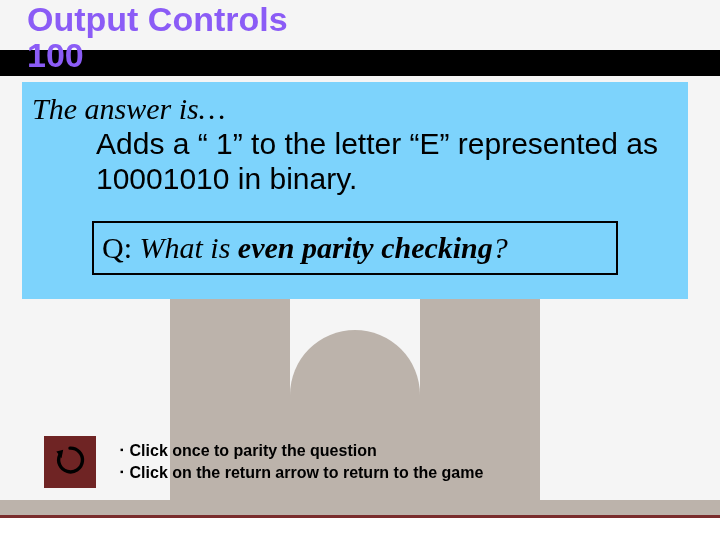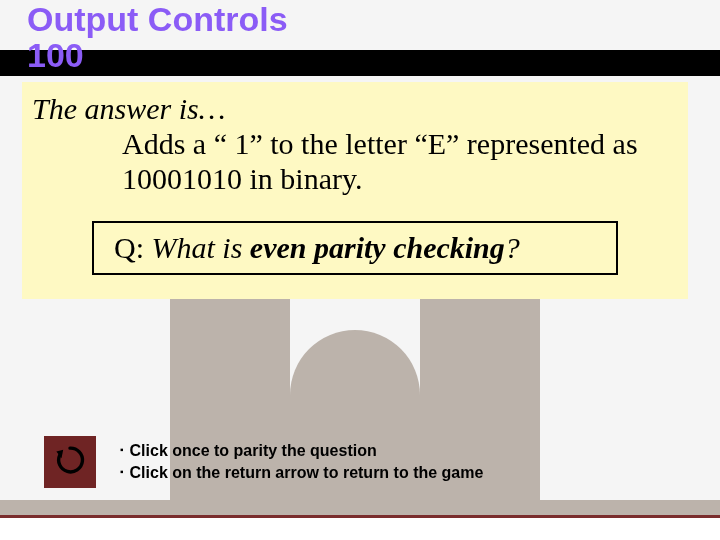--- a/index.html
+++ b/index.html
@@ -50,38 +50,38 @@
     color: #8b5cf6; font-weight: 700;
     font-size: 34px; line-height: 1.05;
     font-family: Arial, Helvetica, sans-serif;
     margin-left: 13px;
   }
   .title .line2 { display: block; }
 
   
   .answer-wrap {
     position: absolute; left: 22px; right: 32px; top: 82px; z-index: 3;
-    background: #fef9c3;
+    background: #7dd3fc;
     padding: 10px 10px 24px 10px;
   }
   .answer-lead {
     font-style: italic; font-size: 30px;
     font-family: 'Times New Roman', Times, serif;
   }
   .answer-body {
     font-size: 30px;
-    font-family: Liberation Serif, serif;
-    margin-left: 90px;
+    font-family: Liberation Sans, sans-serif;
+    margin-left: 64px;
     line-height: 1.18;
   }
 
   .question-box {
     border: 2px solid #000;
     margin: 24px 60px 0 60px;
-    padding: 8px 20px;
+    padding: 8px 8px;
     font-size: 30px;
     font-family: 'Times New Roman', Times, serif;
   }
   .question-box .q-label { font-style: normal; }
   .question-box .q-text  { font-style: italic; }
   .question-box .q-term  { font-weight: 700; }
 
   
   .footer {
     position: absolute; left: 44px; bottom: 52px; z-index: 3;

